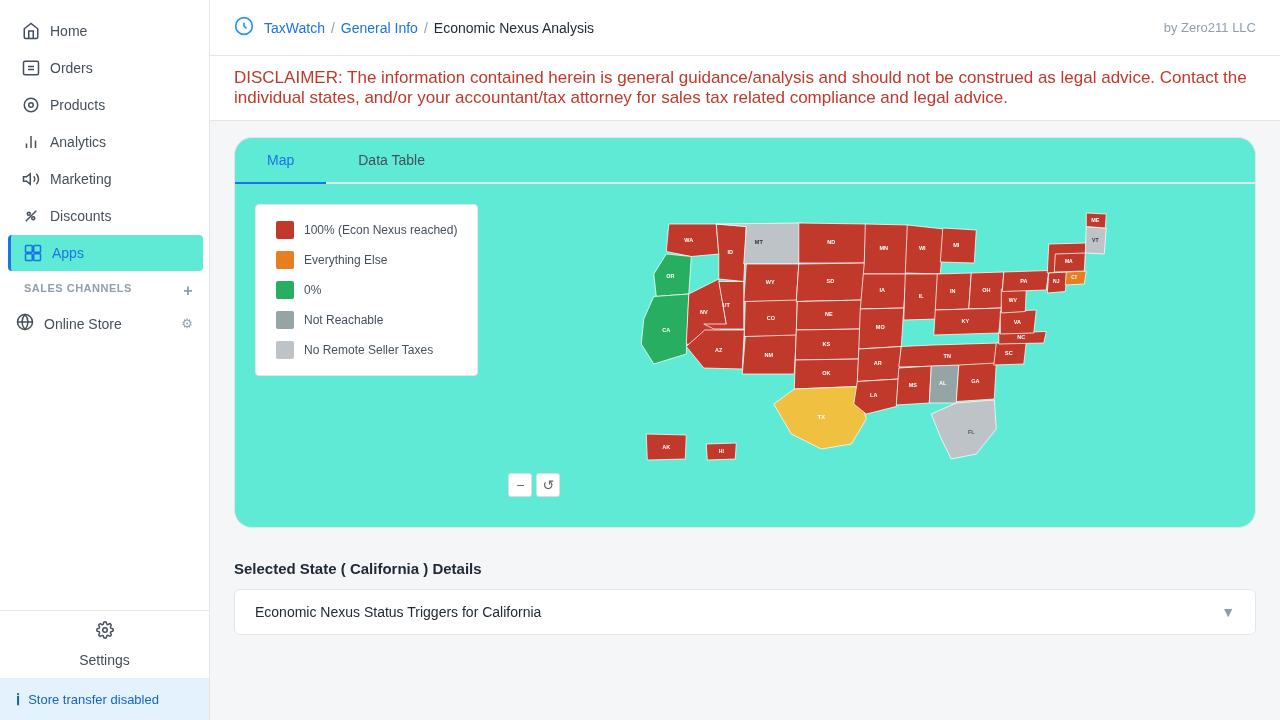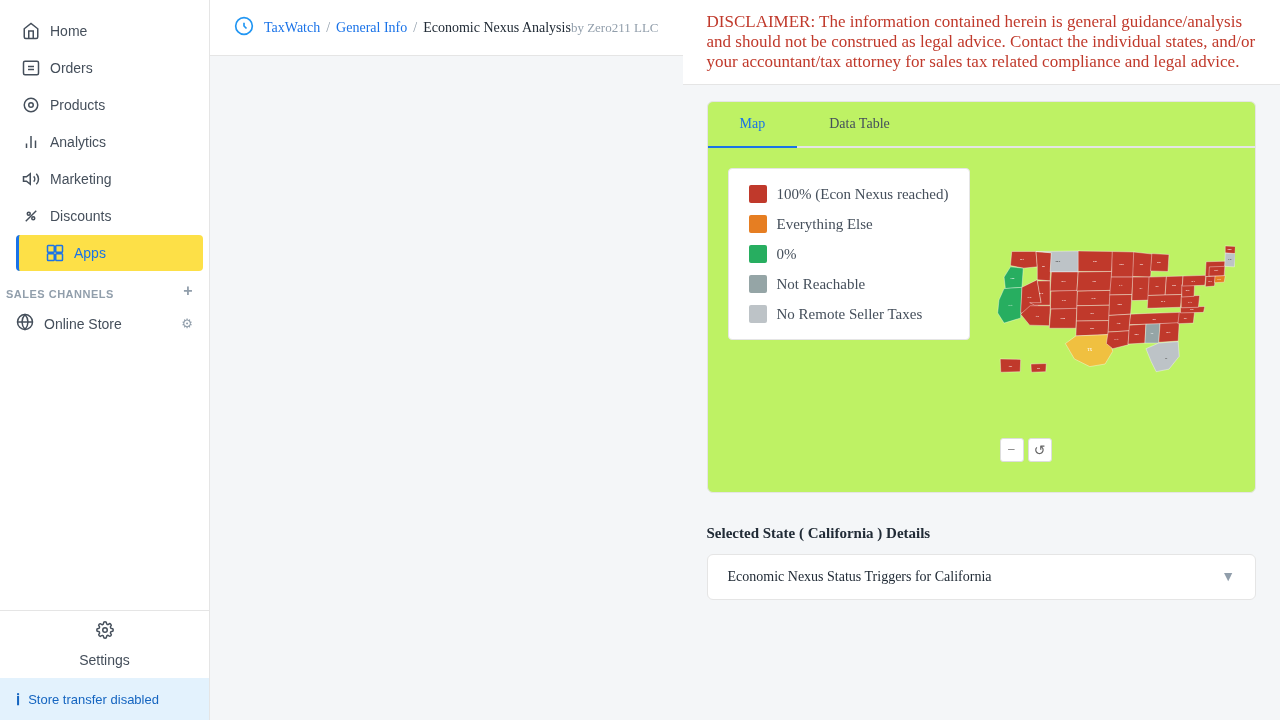--- a/index.html
+++ b/index.html
@@ -2,55 +2,55 @@
 <html><head>
   <meta charset="utf-8">
   <style>
     * { box-sizing: border-box; margin: 0; padding: 0; }
     body { font-family: -apple-system, BlinkMacSystemFont, 'Segoe UI', sans-serif; background: #f4f6f8; display: flex; height: 720px; overflow: hidden; font-size: 14px; }
 
     
     .sidebar { width: 210px; background: #fff; border-right: 1px solid #e5e5e5; display: flex; flex-direction: column; height: 100%; flex-shrink: 0; }
     .sidebar-top { padding: 12px 0 8px 0; flex: 1; overflow-y: auto; }
     .sidebar-item { display: flex; align-items: center; gap: 10px; padding: 9px 16px; cursor: pointer; color: #454f5b; font-size: 14px; border-radius: 4px; margin: 1px 6px; }
-    .sidebar-item.active { background: #fde047; color: #1a73e8; border-left: 3px solid #1a73e8; margin-left: 16px; padding-left: 27px; }
+    .sidebar-item.active { background: #5eead4; color: #1a73e8; border-left: 3px solid #1a73e8; margin-left: 8px; padding-left: 13px; }
     .sidebar-item .icon { width: 18px; height: 18px; display: flex; align-items: center; justify-content: center; flex-shrink: 0; }
-    .sidebar-section-label { font-size: 11px; font-weight: 600; color: #919eab; padding: 10px 16px 4px 6px; letter-spacing: 0.5px; display: flex; align-items: flex-end; justify-content: space-between; }
+    .sidebar-section-label { font-size: 11px; font-weight: 600; color: #919eab; padding: 10px 16px 4px 24px; letter-spacing: 0.5px; display: flex; align-items: flex-start; justify-content: space-between; }
     .sidebar-section-label .add-icon { cursor: pointer; color: #919eab; font-size: 16px; }
     .sidebar-bottom { border-top: 1px solid #e5e5e5; }
     .settings-item { display: flex; align-items: center; gap: 10px; padding: 10px 16px; cursor: pointer; color: #454f5b; font-size: 14px; flex-direction: column; }
     .store-transfer { background: #e3f2fd; padding: 10px 16px; display: flex; align-items: center; gap: 8px; font-size: 13px; color: #1565c0; cursor: pointer; }
     .online-store-row { display: flex; align-items: center; justify-content: space-between; padding: 9px 16px; cursor: pointer; color: #454f5b; }
     .online-store-row .left { display: flex; align-items: center; gap: 10px; }
     .online-store-row .right { display: flex; align-items: center; gap: 4px; }
 
     
-    .main { flex: 1; display: flex; flex-direction: row; overflow: hidden; font-family: Liberation Serif, serif; }
+    .main { flex: 1; display: flex; flex-direction: column; overflow: hidden; }
     .topbar { background: #fff; border-bottom: 1px solid #e5e5e5; padding: 0 24px; height: 56px; display: flex; align-items: center; justify-content: space-between; }
     .breadcrumb { display: flex; align-items: center; gap: 6px; color: #454f5b; font-size: 14px; }
     .breadcrumb .sep { color: #919eab; }
     .breadcrumb .current { color: #212b36; font-weight: 500; }
     .topbar-right { font-size: 13px; color: #919eab; }
     .content { flex: 1; overflow-y: auto; padding: 0; }
 
     
     .disclaimer { background: #fff; padding: 12px 24px; font-size: 17px; color: #c0392b; border-bottom: 1px solid #e5e5e5; }
 
     
-    .card { background: #bef264; margin: 16px 24px; border-radius: 6px; border: 1px solid #e5e5e5; }
+    .card { background: #5eead4; margin: 16px 24px; border-radius: 18px; border: 1px solid #e5e5e5; }
 
     
     .tabs { display: flex; border-bottom: 2px solid #e5e5e5; }
     .tab { padding: 14px 32px; cursor: pointer; color: #454f5b; font-size: 14px; border-bottom: 2px solid transparent; margin-bottom: -2px; }
     .tab.active { color: #1a73e8; border-bottom-color: #1a73e8; font-weight: 500; }
 
     
     .map-area { padding: 20px; display: flex; gap: 20px; align-items: flex-start; }
     .legend { background: #fff; border: 1px solid #e5e5e5; border-radius: 4px; padding: 16px 20px; min-width: 220px; }
-    .legend-item { display: flex; align-items: center; gap: 10px; margin-bottom: 12px; font-size: 15px; color: #454f5b; }
+    .legend-item { display: flex; align-items: center; gap: 10px; margin-bottom: 12px; font-size: 12px; color: #454f5b; }
     .legend-item:last-child { margin-bottom: 0; }
     .legend-color { width: 18px; height: 18px; border-radius: 2px; flex-shrink: 0; }
 
     
     .map-container { flex: 1; position: relative; }
     .map-container svg { width: 100%; height: 300px; }
 
     
     .selected-state { margin: 0 24px 16px 24px; }
     .selected-state h3 { font-size: 15px; font-weight: 600; color: #212b36; padding: 16px 0 12px 0; }

